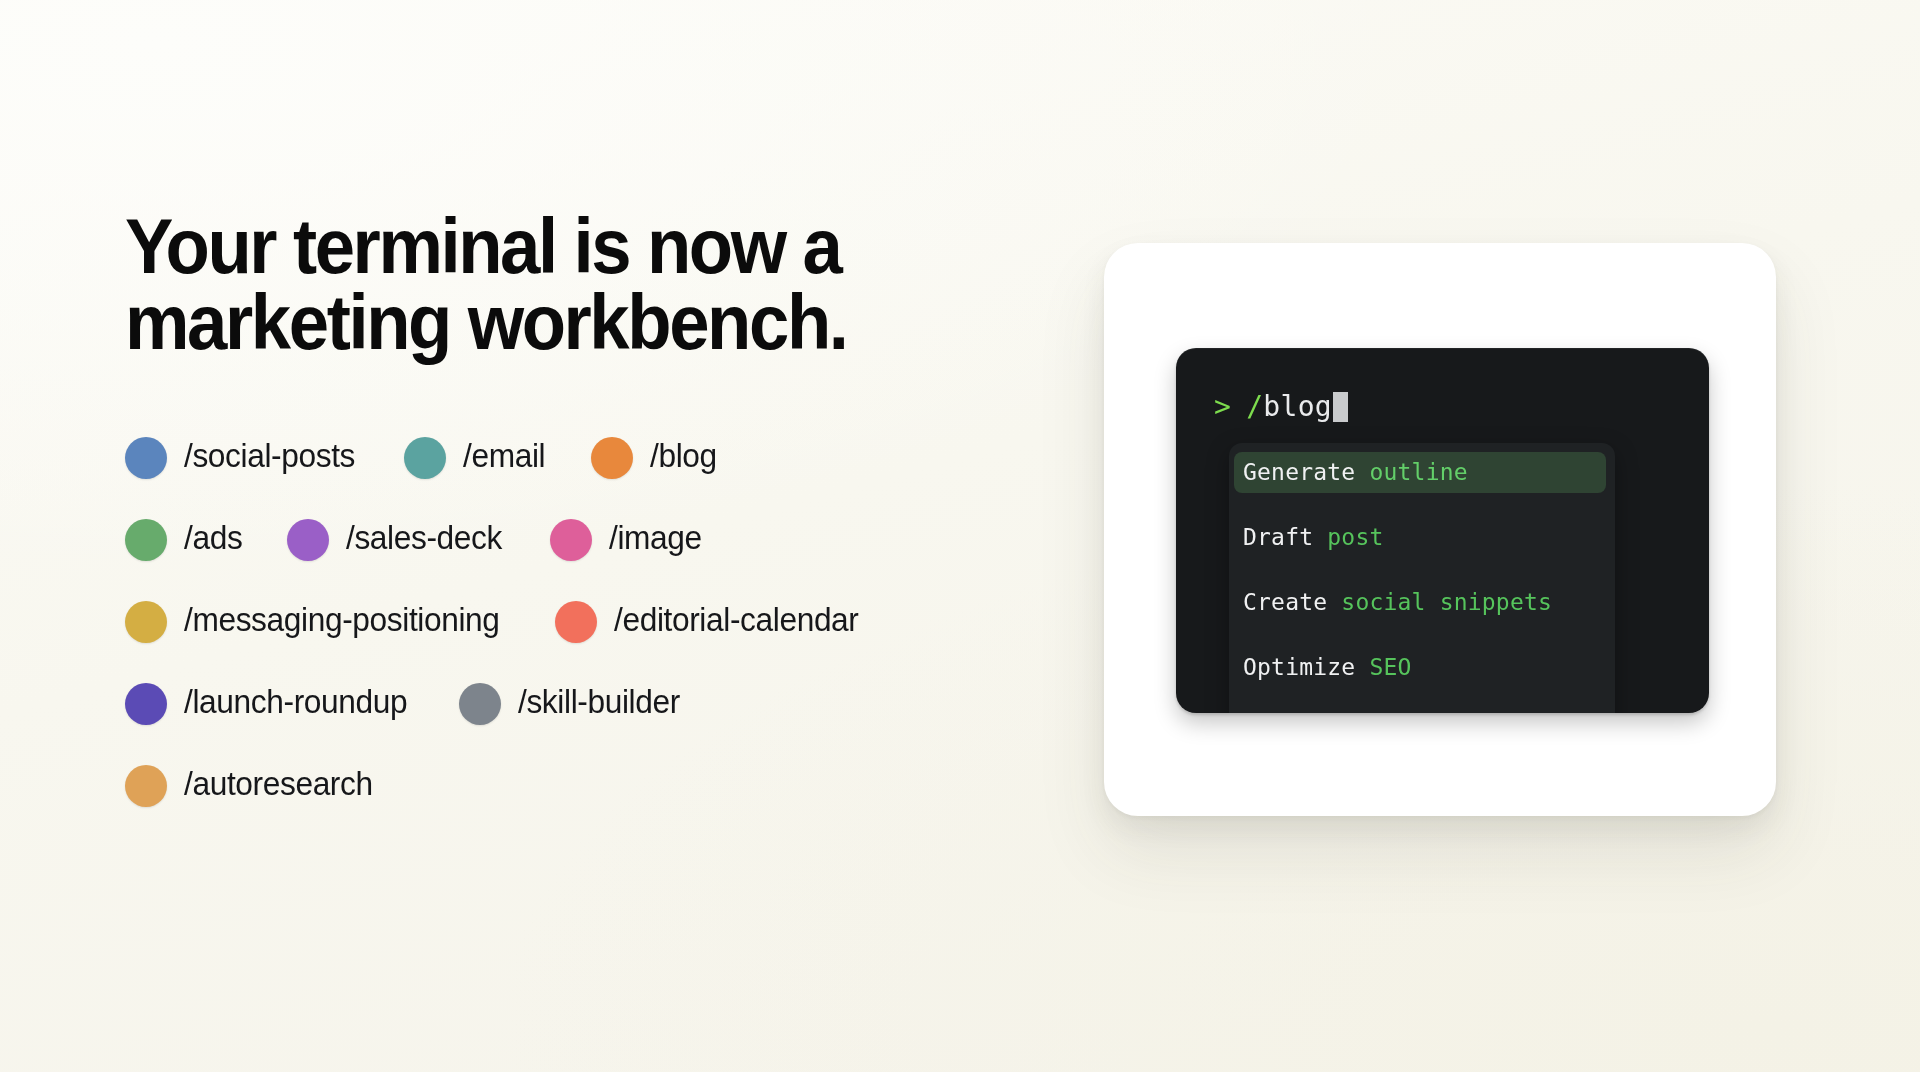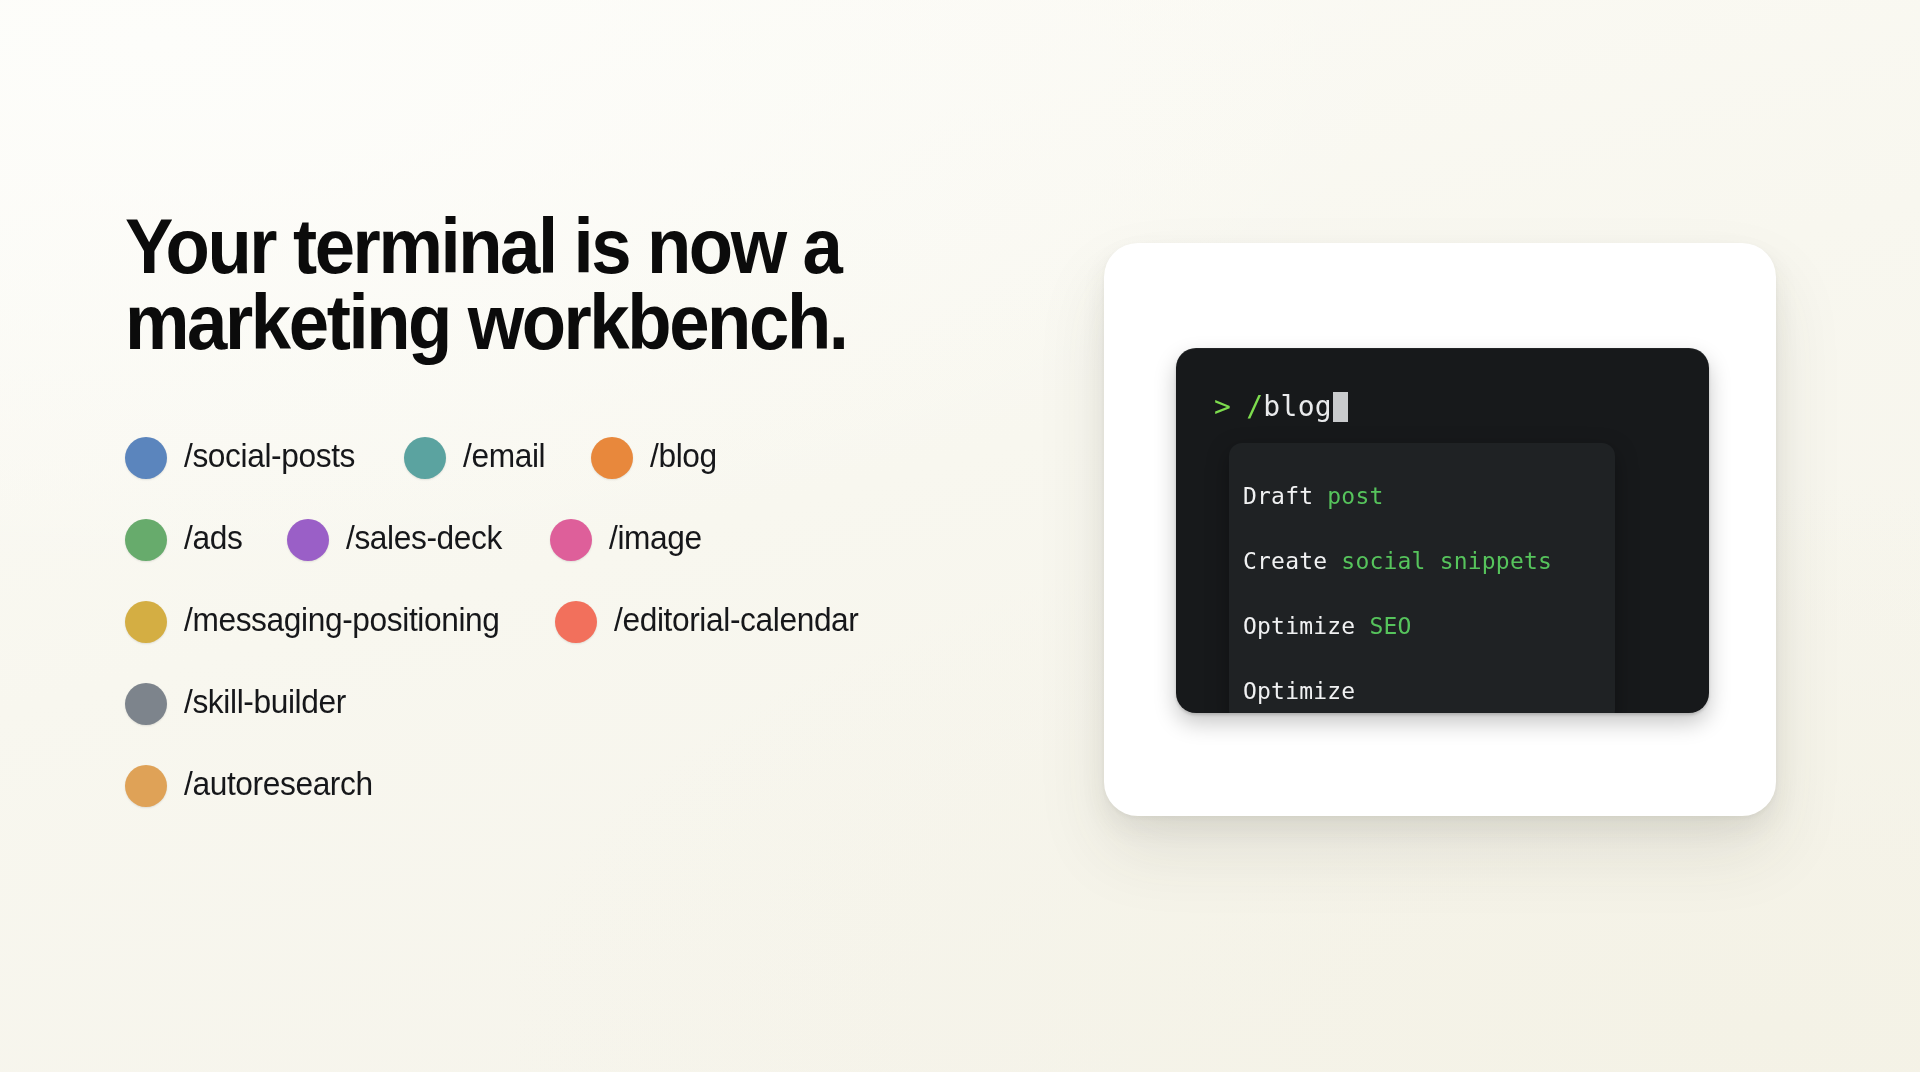--- a/index.html
+++ b/index.html
@@ -210,20 +210,24 @@
             <span class="dot" style="background: rgb(212, 174, 67);"></span>
             <span class="chip-label">/messaging-positioning</span>
           </div>
           <div class="chip">
             <span class="dot" style="background: rgb(242, 112, 92);"></span>
             <span class="chip-label">/editorial-calendar</span>
           </div>
         </div>
         <div class="cmd-row">
           <div class="chip">
+            <span class="dot" style="background: rgb(91, 75, 181);"></span>
+            <span class="chip-label">/launch-roundup</span>
+          </div>
+          <div class="chip">
             <span class="dot" style="background: rgb(125, 132, 140);"></span>
             <span class="chip-label">/skill-builder</span>
           </div>
         </div>
         <div class="cmd-row">
           <div class="chip">
             <span class="dot" style="background: rgb(223, 162, 87);"></span>
             <span class="chip-label">/autoresearch</span>
           </div>
         </div>
@@ -236,20 +240,21 @@
     <div class="term-screen">
 
       <div class="prompt-line">
         <span class="prompt-caret">&gt;</span>
         <span class="prompt-slash">/</span>
         <span class="prompt-text">blog</span>
         <span class="prompt-cursor"></span>
       </div>
 
       <div class="menu-panel">
+          <div class="menu-item selected"><span>Generate</span><span class="menu-obj"> outline</span></div>
           <div class="menu-item"><span>Draft</span><span class="menu-obj"> post</span></div>
           <div class="menu-item"><span>Create</span><span class="menu-obj"> social snippets</span></div>
           <div class="menu-item"><span>Optimize</span><span class="menu-obj"> SEO</span></div>
           <div class="menu-item"><span>Optimize</span></div>
         </div>
 
     </div>
   </div>
 </div>
 

